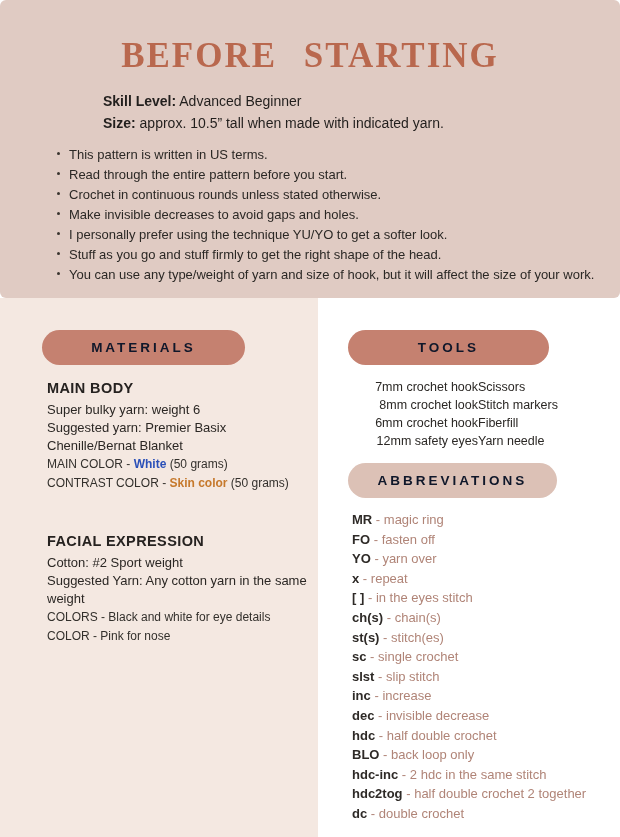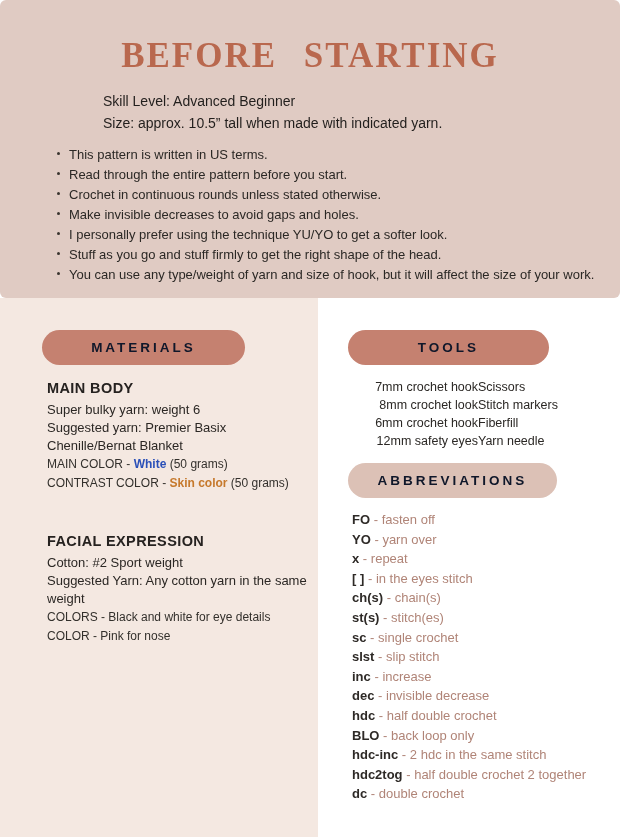--- a/index.html
+++ b/index.html
@@ -30,21 +30,21 @@
     word-spacing: 16px;
     color: #b9684e;
     text-align: center;
   }
   .intro-info {
     margin: 14px 0 0 103px;
     font-size: 14px;
     line-height: 22px;
     color: #221f1d;
   }
-  .intro-info .lbl { font-weight: normal; }
+  .intro-info .lbl { font-weight: bold; }
   .notes {
     list-style: none;
     margin: 11px 0 0 57px;
     font-size: 13px;
     color: #2b2825;
   }
   .notes li {
     display: flex;
     align-items: baseline;
     line-height: 20px;
@@ -218,20 +218,25 @@
             <div>Yarn needle</div>
           </div>
       </div>
 
       <div class="pill pill-abbrev">
         <span>ABBREVIATIONS</span>
       </div>
 
       <div class="abbr-list">
 
+          <div class="abbr-row">
+            <span class="abbr-term">MR</span>
+            <span class="abbr-sep">-</span>
+            <span class="abbr-def">magic ring</span>
+          </div>
 
           <div class="abbr-row">
             <span class="abbr-term">FO</span>
             <span class="abbr-sep">-</span>
             <span class="abbr-def">fasten off</span>
           </div>
 
           <div class="abbr-row">
             <span class="abbr-term">YO</span>
             <span class="abbr-sep">-</span>

